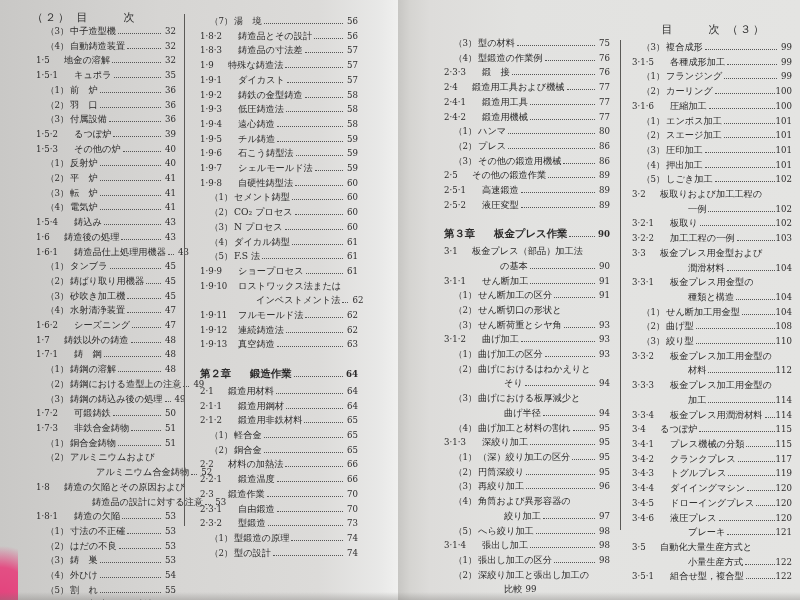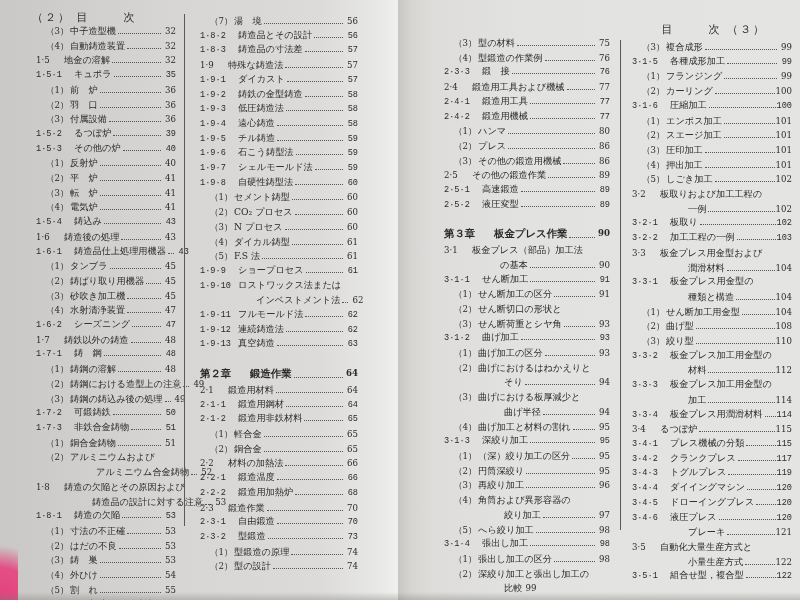--- a/index.html
+++ b/index.html
@@ -45,24 +45,24 @@
     display: flex; align-items: baseline; white-space: nowrap; position: relative;
   }
   .entry .num { display: inline-block; min-width: 38px; font-size: 8.6px; }
   .entry.sec .num { min-width: 28px; }
   .entry .title { white-space: nowrap; }
   .entry .leader {
     flex: 1; border-bottom: 1px dotted #555; margin: 0 1px 3px 2px; min-width: 6px;
   }
   .entry .page-no { font-size: 8.6px; min-width: 14px; text-align: right; }
   .entry.l1 { padding-left: 0; }
-  .entry.l2 { padding-left: 0; font-family: Liberation Mono, monospace; }
+  .entry.l2 { padding-left: 0; }
   .entry.sub { padding-left: 10px; }
   .entry.sub .num { min-width: 24px; }
-  .entry.chapter { font-weight: bold; font-size: 10.4px; margin-top: 14px; margin-bottom: 2px; align-items: flex-end; }
+  .entry.chapter { font-weight: bold; font-size: 10.4px; margin-top: 14px; margin-bottom: 2px; }
   .entry.chapter .num { min-width: 50px; font-size: 10.4px; }
   .entry.cont { padding-left: 0; }
   .entry.cont .title { margin-left: 56px; }
   .entry.cont-sub .title { margin-left: 60px; }
 </style>
 </head>
 <body>
 
 <div class="page page-left">
   <div class="header header-left">
@@ -482,26 +482,20 @@
         <span class="title">材料の加熱法</span>
         <span class="leader"></span>
         <span class="page-no">66</span>
       </div>
       <div class="entry l2">
         <span class="num">2·2·1</span>
         <span class="title">鍛造温度</span>
         <span class="leader"></span>
         <span class="page-no">66</span>
       </div>
-      <div class="entry l2">
-        <span class="num">2·2·2</span>
-        <span class="title">鍛造用加熱炉</span>
-        <span class="leader"></span>
-        <span class="page-no">68</span>
-      </div>
       <div class="entry l1 sec">
         <span class="num">2·3</span>
         <span class="title">鍛造作業</span>
         <span class="leader"></span>
         <span class="page-no">70</span>
       </div>
       <div class="entry l2">
         <span class="num">2·3·1</span>
         <span class="title">自由鍛造</span>
         <span class="leader"></span>

